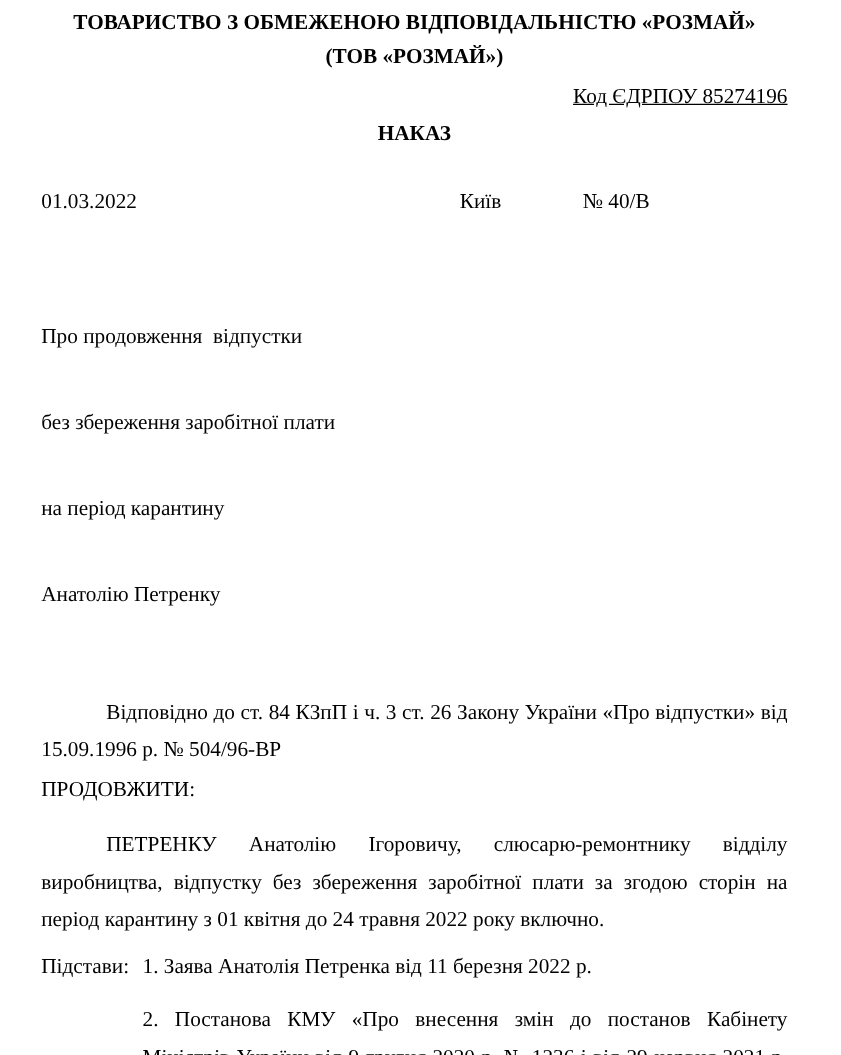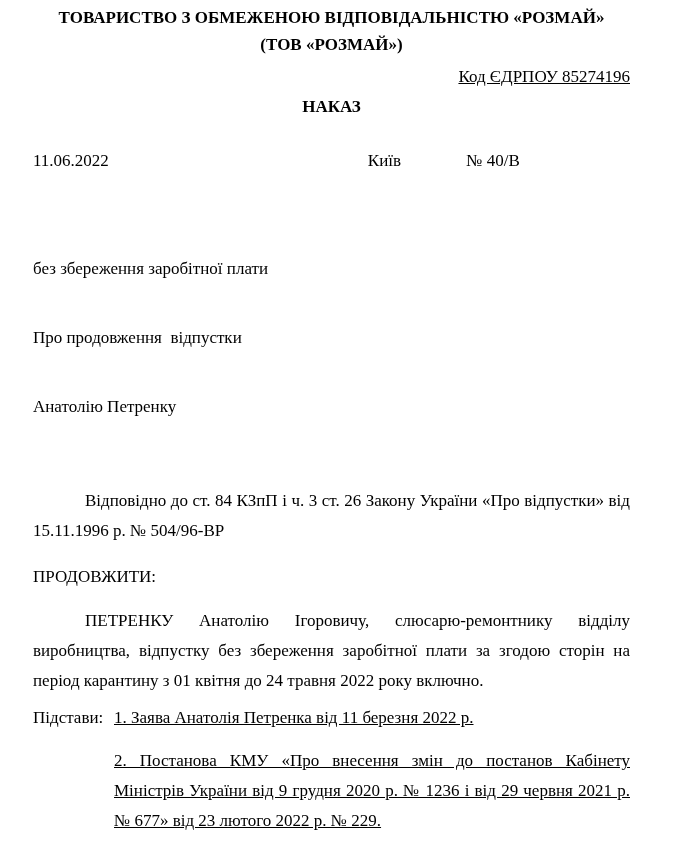--- a/index.html
+++ b/index.html
@@ -23,54 +23,55 @@
   .date-row .cell.right { text-align: center; padding-right: 45px; }
 
   .subject { margin-top: 37px; line-height: 23px; white-space: pre-wrap; }
 
   .para {
     line-height: 30px;
     text-align: justify;
     text-indent: 52px;
   }
   .legal-basis { margin-top: 22px; }
-  .directive { margin-top: 16px; line-height: 30px; }
+  .directive { margin-top: 2px; line-height: 30px; }
   .order-text { margin-top: 14px; }
 
   .grounds { display: flex; margin-top: 7px; line-height: 30px; }
   .grounds-label { width: 81px; flex: 0 0 81px; }
   .grounds-items { flex: 1 1 auto; display: flex; flex-direction: column; gap: 13px; }
-  .ground-item { text-align: justify; text-decoration: underline; }
+  .ground-item { text-align: justify; }
   .ground-item:last-child { }
 </style>
 </head>
 <body>
 
 <div>
 
   <div class="doc-header">ТОВАРИСТВО З ОБМЕЖЕНОЮ ВІДПОВІДАЛЬНІСТЮ «РОЗМАЙ»</div>
   <div class="doc-header">(ТОВ «РОЗМАЙ»)</div>
 
   <div class="edrpou">Код ЄДРПОУ 85274196</div>
 
   <div class="doc-type">НАКАЗ</div>
 
   <div class="date-row">
-    <div class="cell">11.06.2022</div>
+    <div class="cell">01.03.2022</div>
     <div class="cell center">Київ</div>
     <div class="cell right">№ 40/В</div>
   </div>
 
   <div class="subject">
+    <div>Про продовження  відпустки</div>
     <div>без збереження заробітної плати</div>
-    <div>Про продовження  відпустки</div>
+    <div>на період карантину</div>
     <div>Анатолію Петренку</div>
   </div>
 
-  <div class="para legal-basis">Відповідно до ст. 84 КЗпП і ч. 3 ст. 26 Закону України «Про відпустки» від 15.11.1996 р. № 504/96-ВР</div>
+  <div class="para legal-basis">Відповідно до ст. 84 КЗпП і ч. 3 ст. 26 Закону України «Про відпустки» від 15.09.1996 р. № 504/96-ВР</div>
 
   <div class="directive">ПРОДОВЖИТИ:</div>
 
   <div class="para order-text">ПЕТРЕНКУ Анатолію Ігоровичу, слюсарю-ремонтнику відділу виробництва, відпустку без збереження заробітної плати за згодою сторін на період карантину з 01 квітня до 24 травня 2022 року включно.</div>
 
   <div class="grounds">
     <div class="grounds-label">Підстави:</div>
     <div class="grounds-items">
       <div class="ground-item">1. Заява Анатолія Петренка від 11 березня 2022 р.</div>
       <div class="ground-item">2. Постанова КМУ «Про внесення змін до постанов Кабінету Міністрів України від 9 грудня 2020 р. № 1236 і від 29 червня 2021 р. № 677» від 23 лютого 2022 р. № 229.</div>

